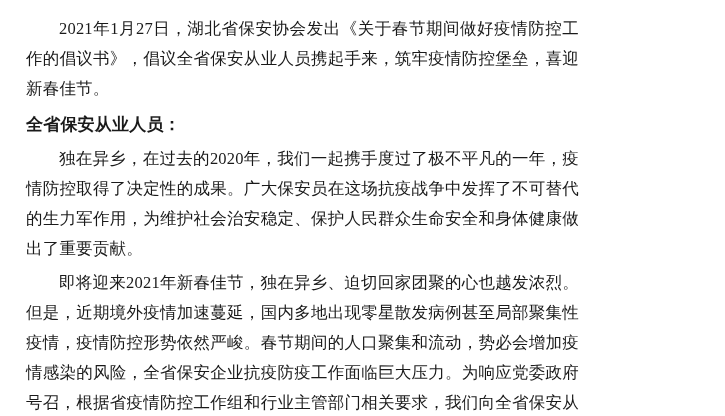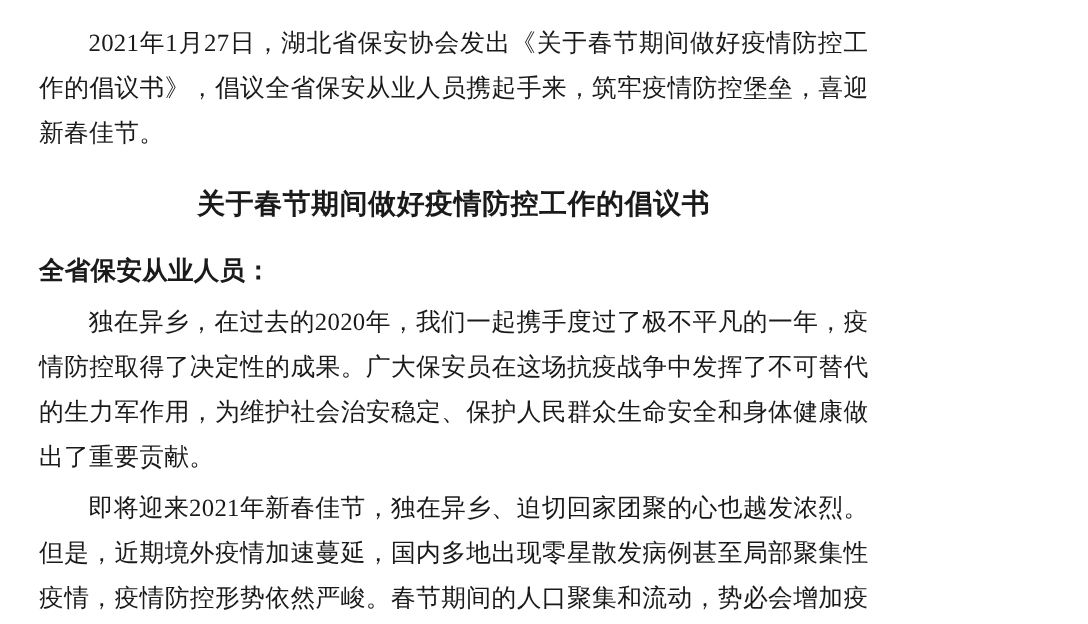--- a/index.html
+++ b/index.html
@@ -55,21 +55,20 @@
     text-indent: 2em;
   }
 </style>
 </head>
 <body>
 
 <div class="page">
 
   <p class="lead">2021年1月27日，湖北省保安协会发出《关于春节期间做好疫情防控工作的倡议书》，倡议全省保安从业人员携起手来，筑牢疫情防控堡垒，喜迎新春佳节。</p>
 
-  <h1 class="doc-title">关于春节期间做好疫情防控工作的倡议书</h1>
 
   <p class="salutation">全省保安从业人员：</p>
 
   <p class="para">独在异乡，在过去的2020年，我们一起携手度过了极不平凡的一年，疫情防控取得了决定性的成果。广大保安员在这场抗疫战争中发挥了不可替代的生力军作用，为维护社会治安稳定、保护人民群众生命安全和身体健康做出了重要贡献。</p>
 
   <p class="para">即将迎来2021年新春佳节，独在异乡、迫切回家团聚的心也越发浓烈。但是，近期境外疫情加速蔓延，国内多地出现零星散发病例甚至局部聚集性疫情，疫情防控形势依然严峻。春节期间的人口聚集和流动，势必会增加疫情感染的风险，全省保安企业抗疫防疫工作面临巨大压力。为响应党委政府号召，根据省疫情防控工作组和行业主管部门相关要求，我们向全省保安从业人员发出如下倡议：</p>
 
 </div>
 
 </body></html>

